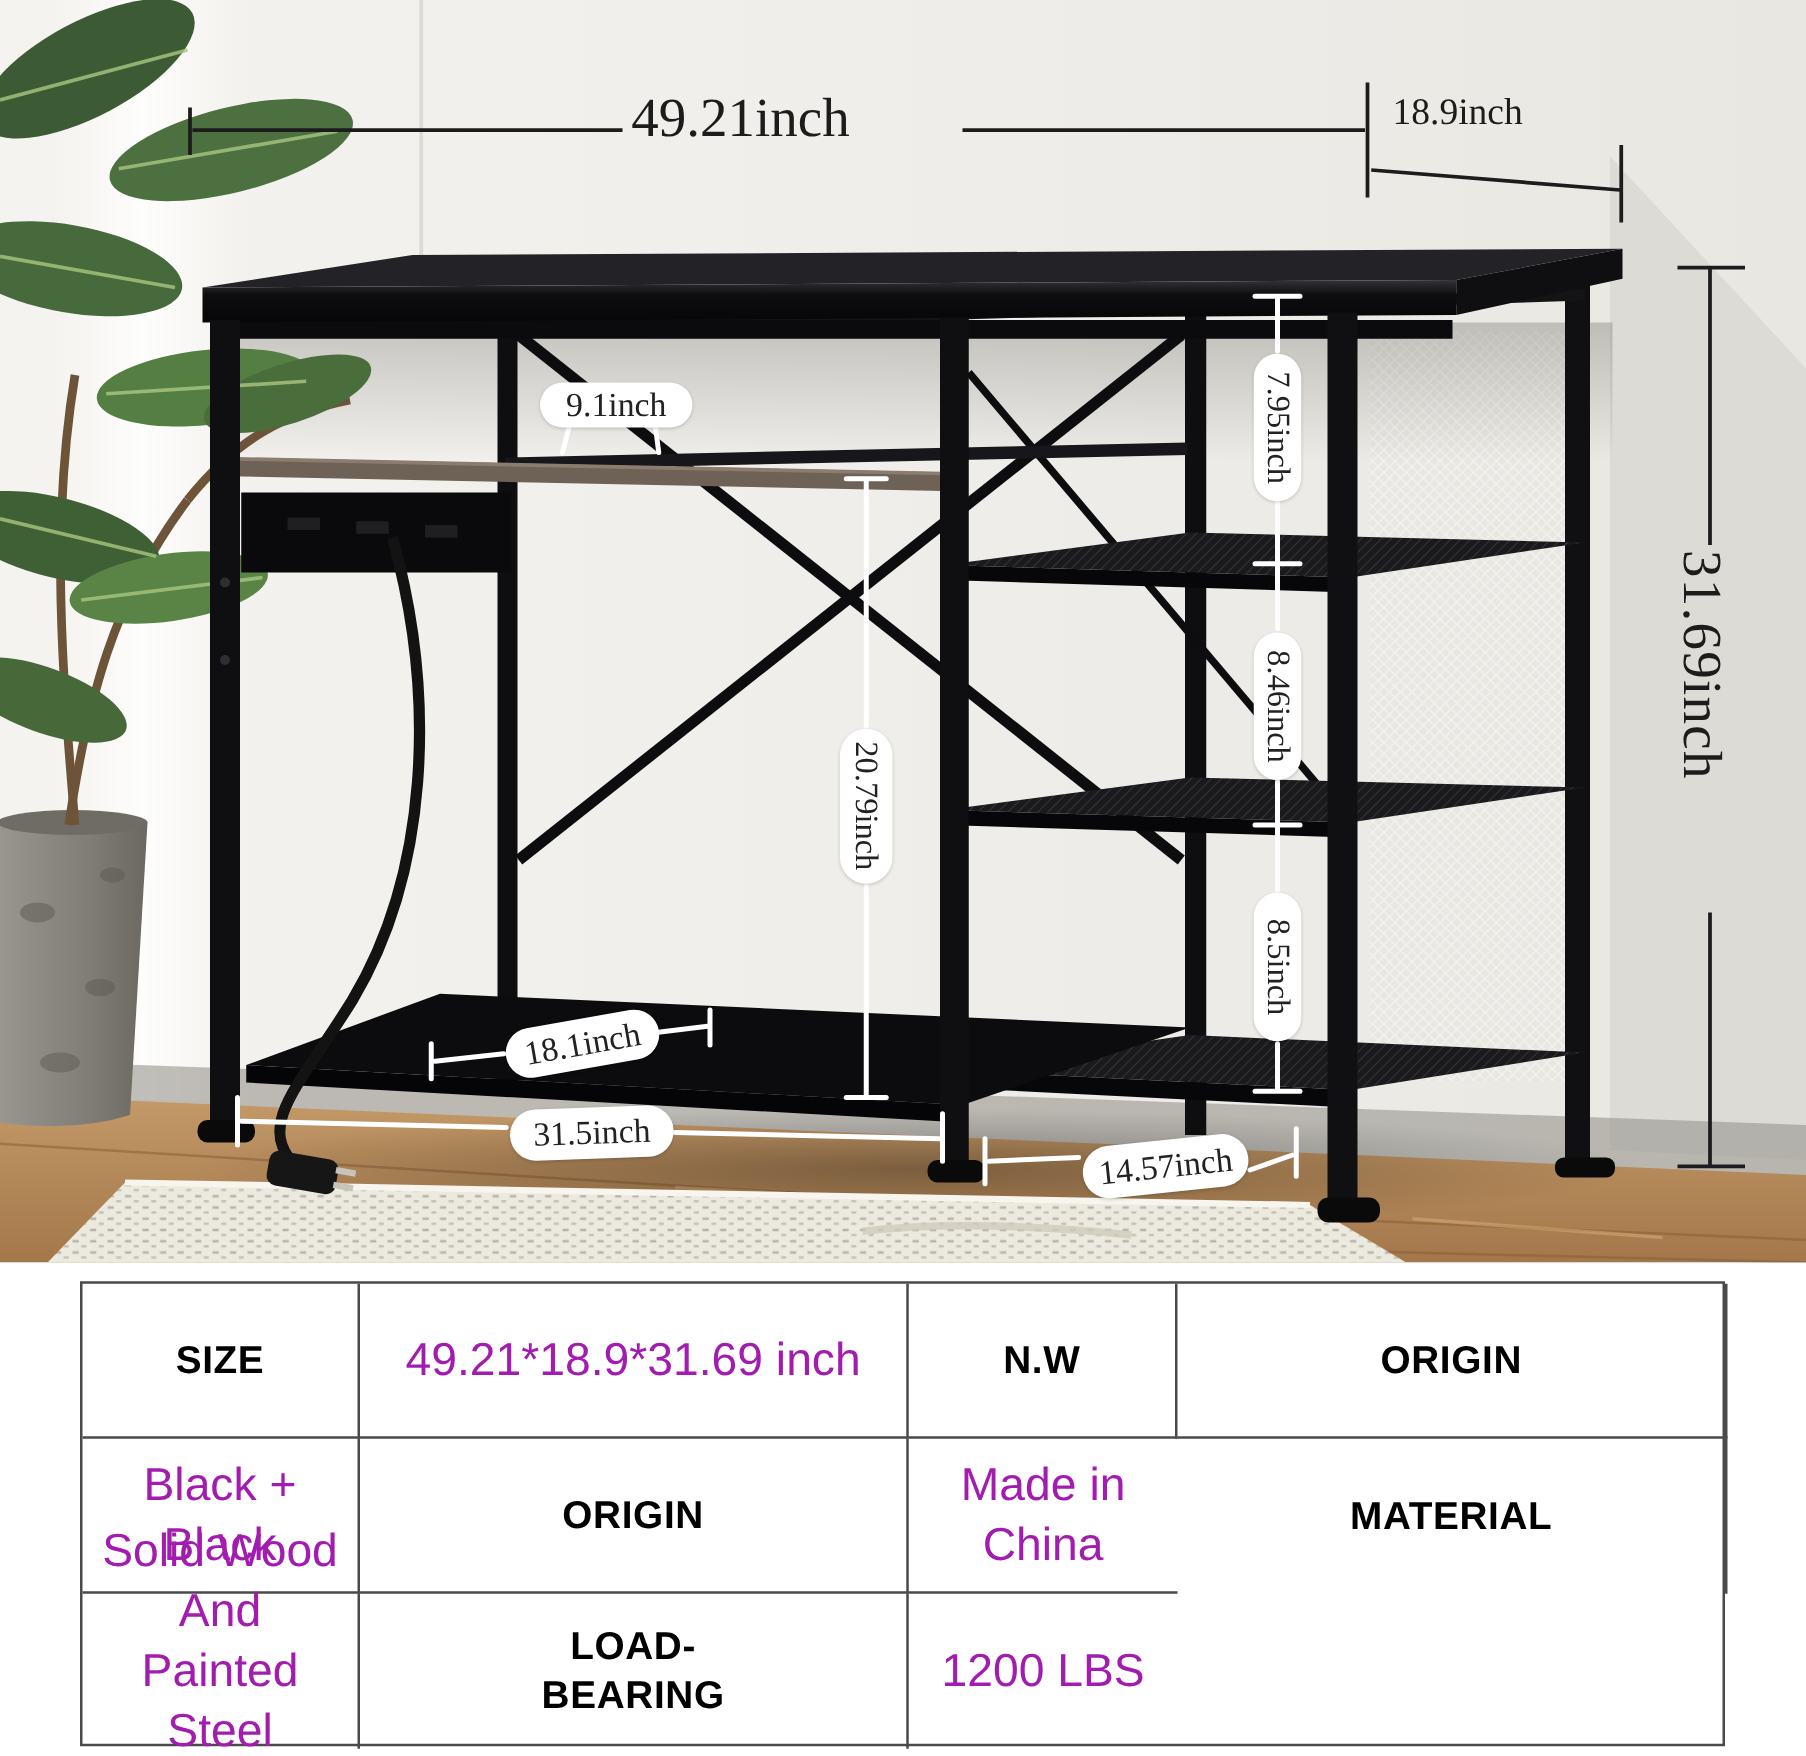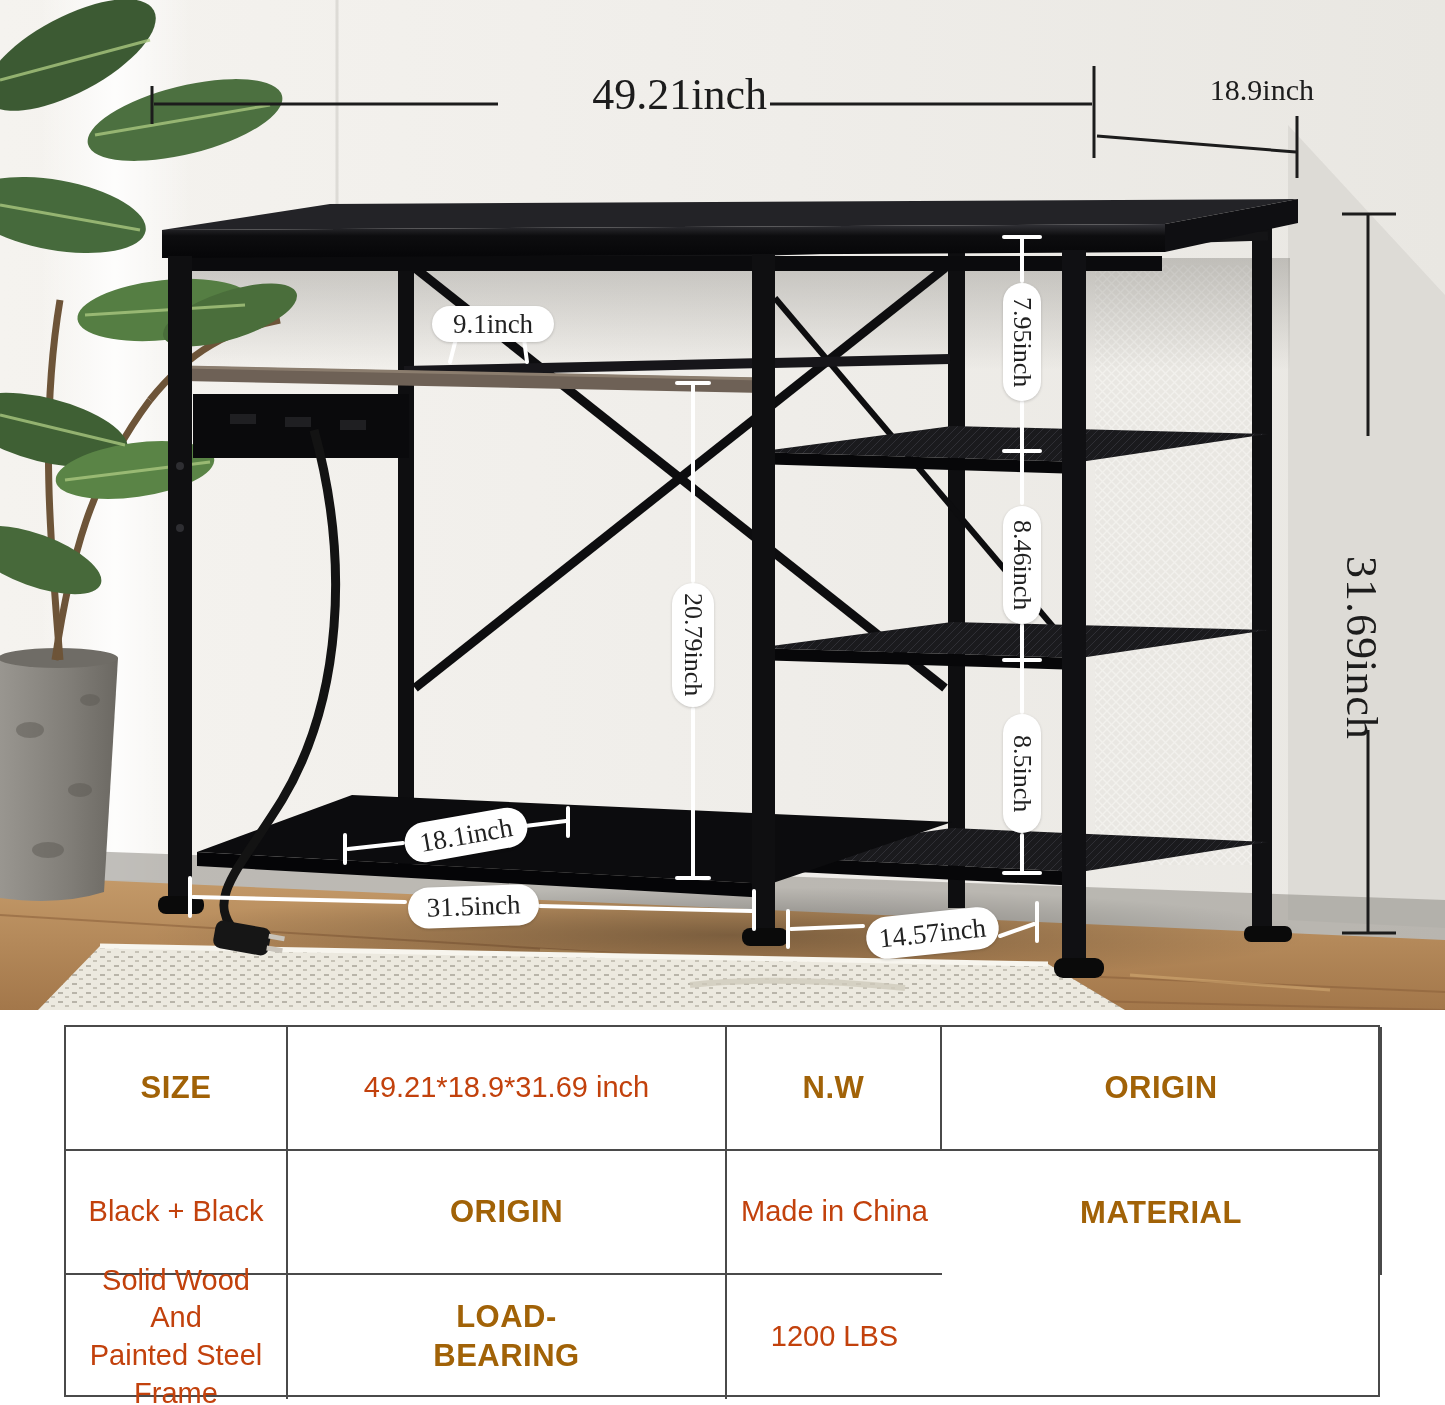--- a/index.html
+++ b/index.html
@@ -3,21 +3,21 @@
 <meta charset="utf-8">
 <style>
   html,body{margin:0;padding:0;background:#ffffff;}
   .canvas{position:relative;width:1445px;height:1405px;background:#ffffff;overflow:hidden;
           font-family:"Liberation Sans",sans-serif;}
   .scene{position:absolute;left:0;top:0;width:1445px;height:1010px;}
   .scene svg{position:absolute;left:0;top:0;}
 
   
   .dim-label{position:absolute;font-family:"Liberation Serif","DejaVu Serif",serif;
-             color:#1c1c1c;font-size:44px;text-align:right;line-height:1.05;}
+             color:#1c1c1c;font-size:44px;text-align:left;line-height:1.05;}
   .dim-label.vert{writing-mode:vertical-rl;letter-spacing:1px;}
 
   
   .pill{position:absolute;background:#ffffff;border-radius:999px;display:flex;
         align-items:center;justify-content:center;color:#222;
         font-family:"Liberation Serif","DejaVu Serif",serif;font-size:27px;
         box-shadow:0 1px 3px rgba(0,0,0,.18);}
   .pill.v{writing-mode:vertical-rl;font-size:26px;}
   .pill.t10{transform:rotate(-10deg);}
   .pill.t2{transform:rotate(-2deg);}
@@ -26,23 +26,23 @@
   
   .spec{position:absolute;left:64px;top:1025px;width:1316px;height:372px;
         display:grid;grid-template-columns:222px 439px 215px 440px;
         grid-template-rows:124px 124px 124px;
         border:2px solid #4a4a4a;box-sizing:border-box;background:#fff;}
   .cell{border-right:2px solid #4a4a4a;border-bottom:2px solid #4a4a4a;
         display:flex;align-items:center;justify-content:center;box-sizing:border-box;
         padding:0 12px;text-align:center;}
   .cell.lastcol{border-right:none;}
   .cell.lastrow{border-bottom:none;}
-  .cell.lbl{font-weight:bold;font-size:31px;color:#a16207;letter-spacing:.5px;
+  .cell.lbl{font-weight:bold;font-size:31px;color:#000000;letter-spacing:.5px;
             font-family:"Liberation Sans",sans-serif;white-space:pre-line;line-height:1.25;}
-  .cell.val{font-size:29px;color:#c2410c;font-family:"Liberation Sans",sans-serif;line-height:1.3;}
+  .cell.val{font-size:37px;color:#a21caf;font-family:"Liberation Sans",sans-serif;line-height:1.3;}
   .cell.val .leftblock{white-space:pre-line;text-align:center;display:inline-block;}
 </style>
 </head>
 <body>
 
 <div class="canvas">
 
   <div class="scene">
     <svg width="1445" height="1010" viewBox="0 0 1445 1010">
       <defs>

